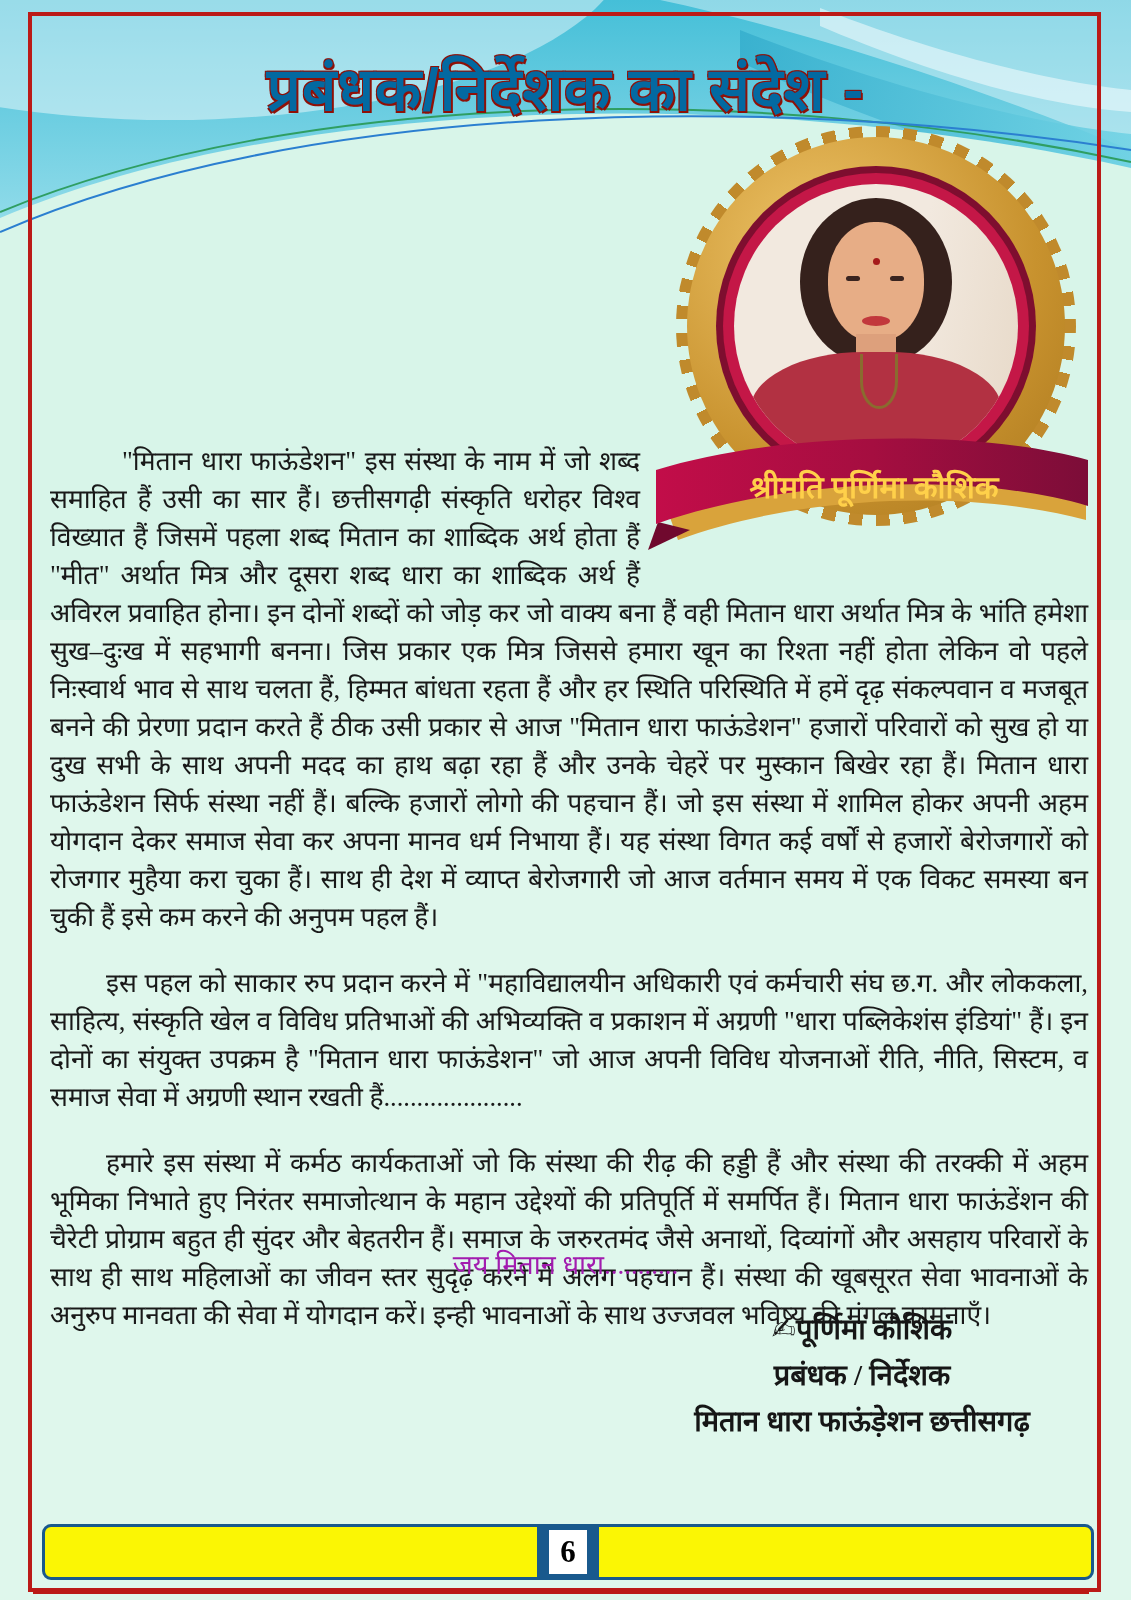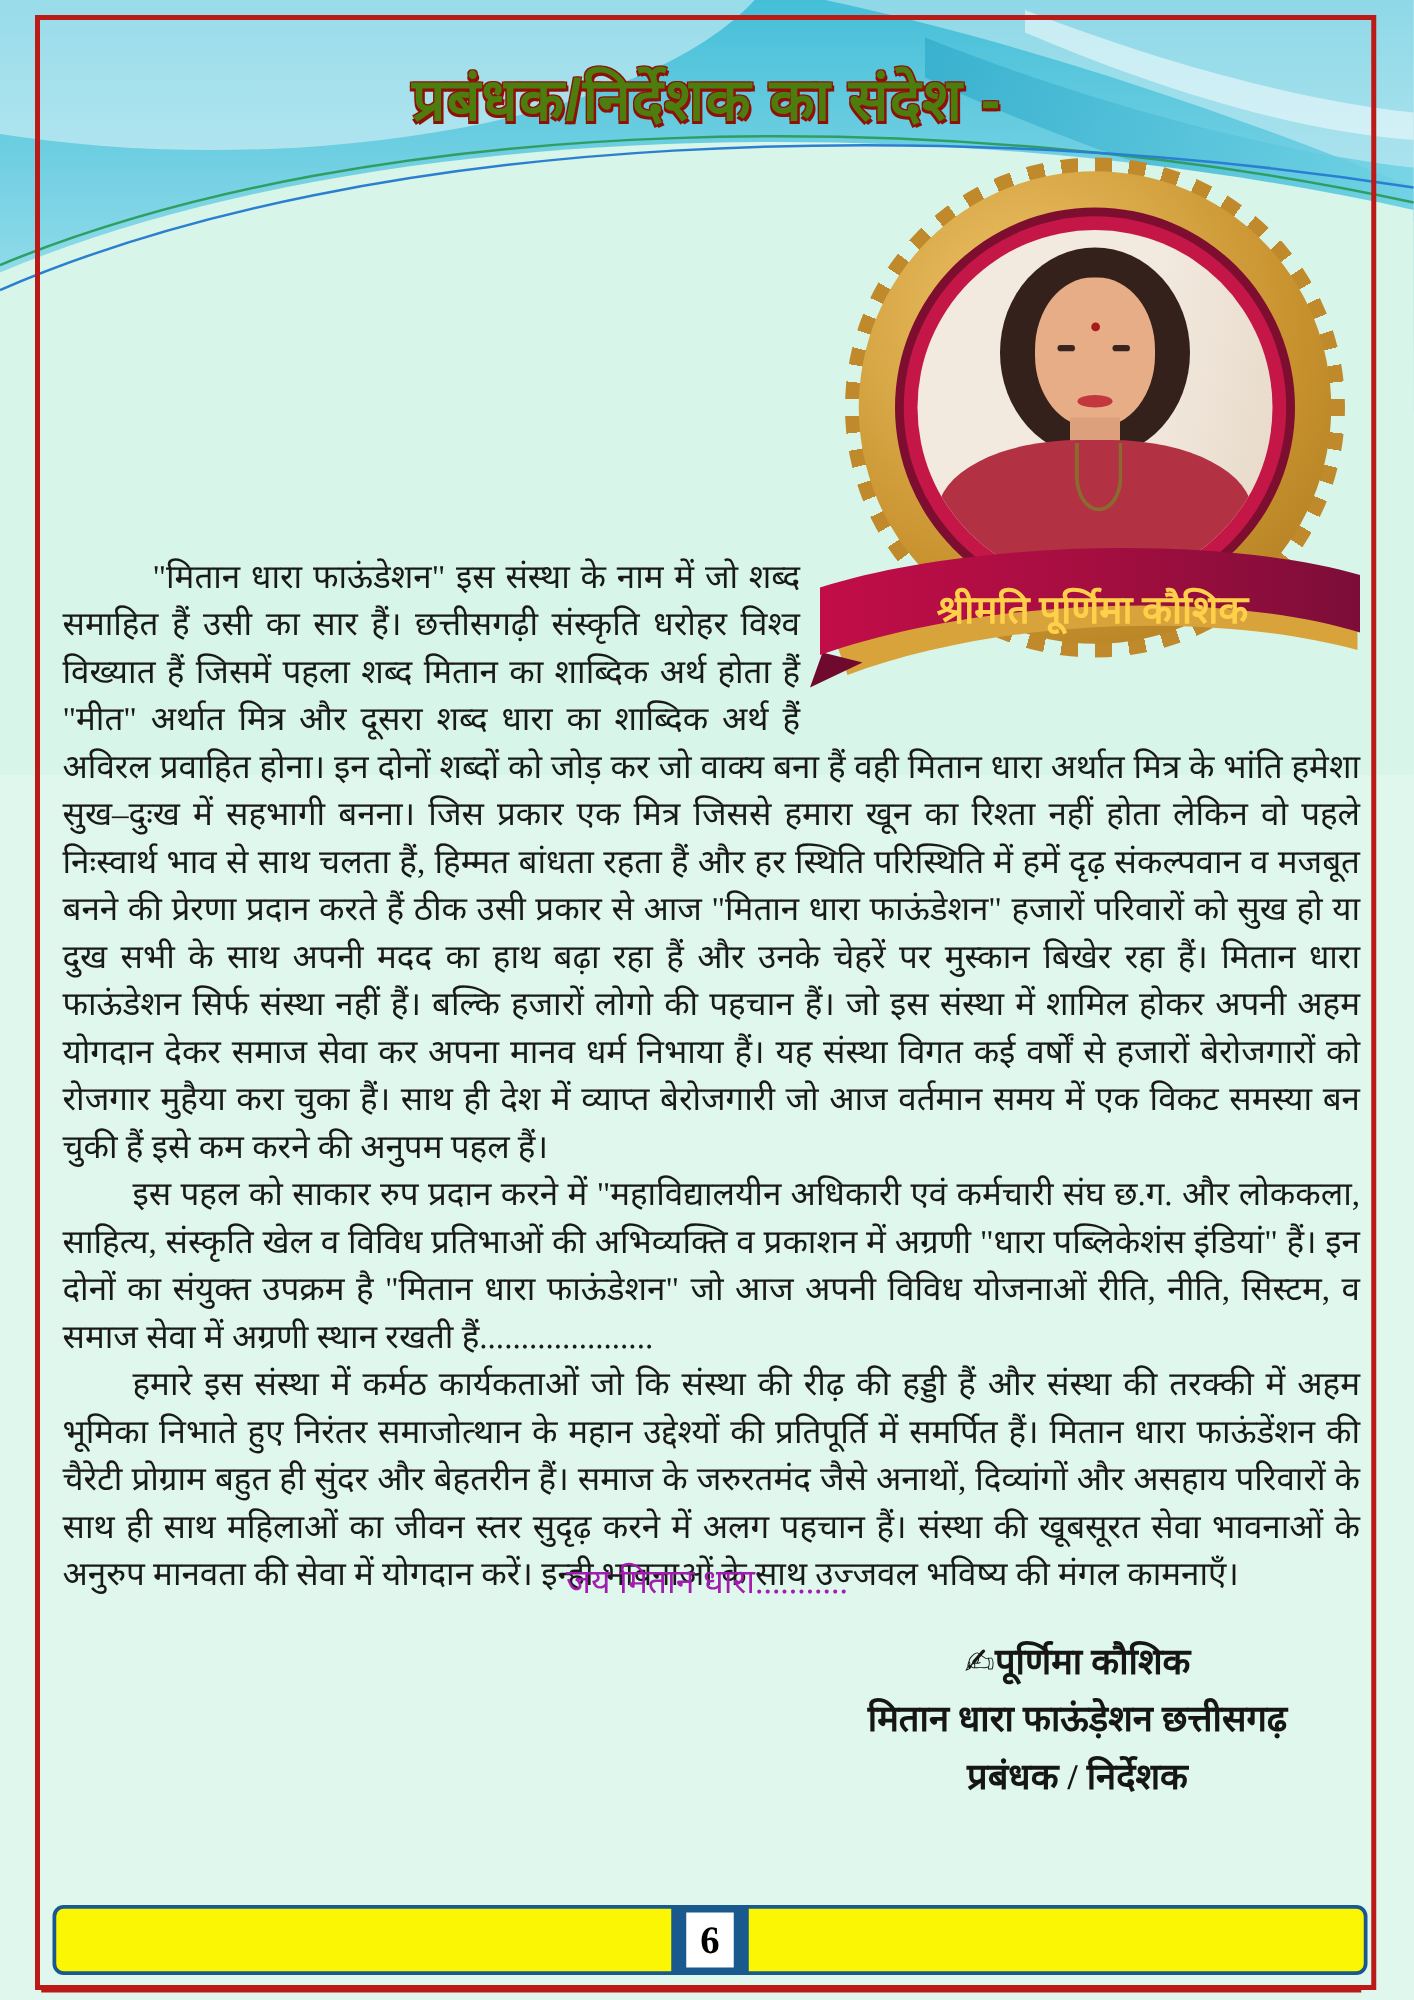--- a/index.html
+++ b/index.html
@@ -23,21 +23,21 @@
   .page-border-inner{
     position:absolute;left:33px;top:1592px;width:1056px;height:2px;
     background:#bb1a17;z-index:1;
   }
 
   
   .title{
     position:absolute;left:0;right:0;top:46px;z-index:2;
     text-align:center;
     font-family:"Liberation Sans", sans-serif;
-    font-size:47px;font-weight:bold;color:#4d7c0f;
+    font-size:60px;font-weight:bold;color:#0369a1;
     text-shadow:2px 2px 0 #8f1007,-1px -1px 0 #8f1007,1px -1px 0 #8f1007,-1px 2px 0 #8f1007;
     letter-spacing:1px;
   }
 
   
   .medallion{position:absolute;left:676px;top:126px;width:400px;height:400px;z-index:3;}
   .spikes{
     position:absolute;inset:0;border-radius:50%;
     background:repeating-conic-gradient(#c08a2c 0deg 4deg, rgba(192,138,44,0) 4deg 8deg);
   }
@@ -69,21 +69,21 @@
   }
 
   
   .message{
     position:absolute;left:50px;top:442px;width:1038px;z-index:2;
     font-size:26.5px;line-height:38px;color:#191919;text-align:justify;
   }
   .photo-wrap-spacer{float:right;width:448px;height:118px;}
   .para{margin:0;}
   .para.p1{text-indent:72px;}
-  .para.p2,.para.p3{text-indent:56px;}
+  .para.p2,.para.p3{text-indent:56px;margin-top:28px;}
 
   .slogan{
     position:absolute;left:0;right:0;top:1245px;z-index:2;
     text-align:center;font-size:27px;color:#a21caf;
   }
 
   
   .signature{
     position:absolute;left:632px;top:1306px;width:460px;z-index:2;
     text-align:center;font-size:29px;font-weight:bold;color:#161616;line-height:46px;
@@ -173,22 +173,22 @@
     <div class="photo-wrap-spacer"></div>
     <p class="para p1">"मितान धारा फाऊंडेशन" इस संस्था के नाम में जो शब्द समाहित हैं उसी का सार हैं। छत्तीसगढ़ी संस्कृति धरोहर विश्व विख्यात हैं जिसमें पहला शब्द मितान का शाब्दिक अर्थ होता हैं "मीत" अर्थात मित्र और दूसरा शब्द धारा का शाब्दिक अर्थ हैं अविरल प्रवाहित होना। इन दोनों शब्दों को जोड़ कर जो वाक्य बना हैं वही मितान धारा अर्थात मित्र के भांति हमेशा सुख–दुःख में सहभागी बनना। जिस प्रकार एक मित्र जिससे हमारा खून का रिश्ता नहीं होता लेकिन वो पहले निःस्वार्थ भाव से साथ चलता हैं, हिम्मत बांधता रहता हैं और हर स्थिति परिस्थिति में हमें दृढ़ संकल्पवान व मजबूत बनने की प्रेरणा प्रदान करते हैं ठीक उसी प्रकार से आज "मितान धारा फाऊंडेशन" हजारों परिवारों को सुख हो या दुख सभी के साथ अपनी मदद का हाथ बढ़ा रहा हैं और उनके चेहरें पर मुस्कान बिखेर रहा हैं। मितान धारा फाऊंडेशन सिर्फ संस्था नहीं हैं। बल्कि हजारों लोगो की पहचान हैं। जो इस संस्था में शामिल होकर अपनी अहम योगदान देकर समाज सेवा कर अपना मानव धर्म निभाया हैं। यह संस्था विगत कई वर्षों से हजारों बेरोजगारों को रोजगार मुहैया करा चुका हैं। साथ ही देश में व्याप्त बेरोजगारी जो आज वर्तमान समय में एक विकट समस्या बन चुकी हैं इसे कम करने की अनुपम पहल हैं।</p>
     <p class="para p2">इस पहल को साकार रुप प्रदान करने में "महाविद्यालयीन अधिकारी एवं कर्मचारी संघ छ.ग. और लोककला, साहित्य, संस्कृति खेल व विविध प्रतिभाओं की अभिव्यक्ति व प्रकाशन में अग्रणी "धारा पब्लिकेशंस इंडियां" हैं। इन दोनों का संयुक्त उपक्रम है "मितान धारा फाऊंडेशन" जो आज अपनी विविध योजनाओं रीति, नीति, सिस्टम, व समाज सेवा में अग्रणी स्थान रखती हैं.....................</p>
     <p class="para p3">हमारे इस संस्था में कर्मठ कार्यकताओं जो कि संस्था की रीढ़ की हड्डी हैं और संस्था की तरक्की में अहम भूमिका निभाते हुए निरंतर समाजोत्थान के महान उद्देश्यों की प्रतिपूर्ति में समर्पित हैं। मितान धारा फाऊंडेंशन की चैरेटी प्रोग्राम बहुत ही सुंदर और बेहतरीन हैं। समाज के जरुरतमंद जैसे अनाथों, दिव्यांगों और असहाय परिवारों के साथ ही साथ महिलाओं का जीवन स्तर सुदृढ़ करने में अलग पहचान हैं। संस्था की खूबसूरत सेवा भावनाओं के अनुरुप मानवता की सेवा में योगदान करें। इन्ही भावनाओं के साथ उज्जवल भविष्य की मंगल कामनाएँ।</p>
   </div>
 
   <div class="slogan">जय मितान धारा...........</div>
 
   <div class="signature">
     <div class="sig-name"><span class="pen">✍</span><span>पूर्णिमा कौशिक</span></div>
+    <div>प्रबंधक / निर्देशक</div>
     <div>मितान धारा फाऊंड़ेशन छत्तीसगढ़</div>
-    <div>प्रबंधक / निर्देशक</div>
   </div>
 
   <div class="footer-bar">
     <div class="footer-center">
       <div class="page-num-box">6</div>
     </div>
   </div>
 
 </div>
 

